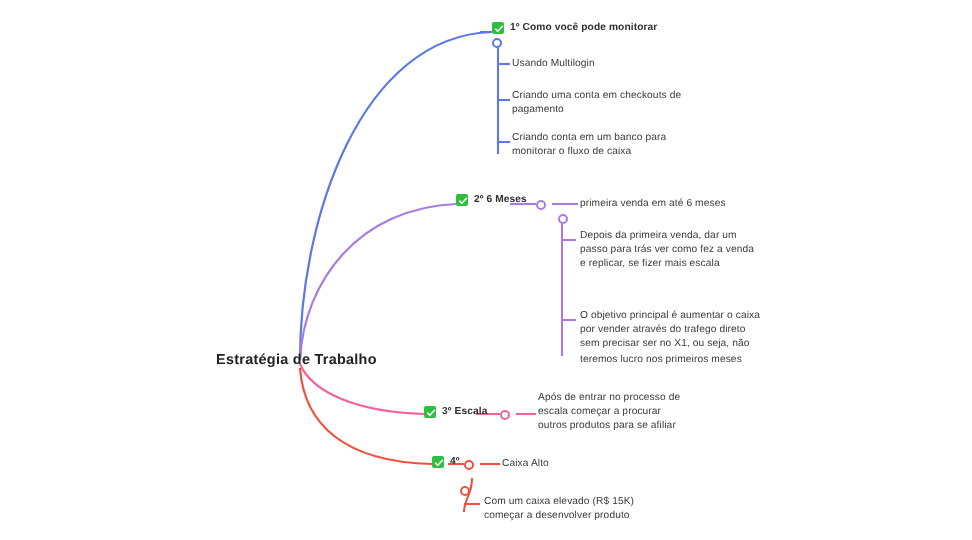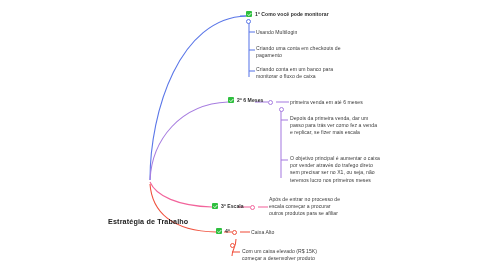--- a/index.html
+++ b/index.html
@@ -66,21 +66,21 @@
     <path d="M258,207 L268,207" fill="none" stroke="#f2649b" stroke-width="1.05"></path>
 
     <path id="c4" d="M150,184 C152,212 172,231 216,232" fill="none" stroke="#f0503c" stroke-width="1.1"></path>
     <path d="M224,232 L232,232" fill="none" stroke="#f0503c" stroke-width="1.05"></path>
     <path d="M240,232 L250,232" fill="none" stroke="#f0503c" stroke-width="1.05"></path>
 
     <path d="M236,239 C236,248 232,249 232,256" fill="none" stroke="#f0503c" stroke-width="1.05"></path>
     <path d="M232,252 L240,252" fill="none" stroke="#f0503c" stroke-width="1.05"></path>
   </svg>
 
-  <div class="root-node" style="left:108px;top:175px;margin-top:42px;">Estratégia de Trabalho</div>
+  <div class="root-node" style="left:108px;top:175px;">Estratégia de Trabalho</div>
 
   <div class="node" style="left:246px;top:11px;">
     <span class="chk">
       <svg width="5" height="5" viewBox="0 0 8 8">
           <path d="M1.4 4.2 L3 5.8 L6.6 2" fill="none" stroke="#ffffff" stroke-width="1.4" stroke-linecap="round" stroke-linejoin="round"></path>
         </svg>
     </span>
     <span class="lbl b">1º Como você pode monitorar</span>
   </div>
 

